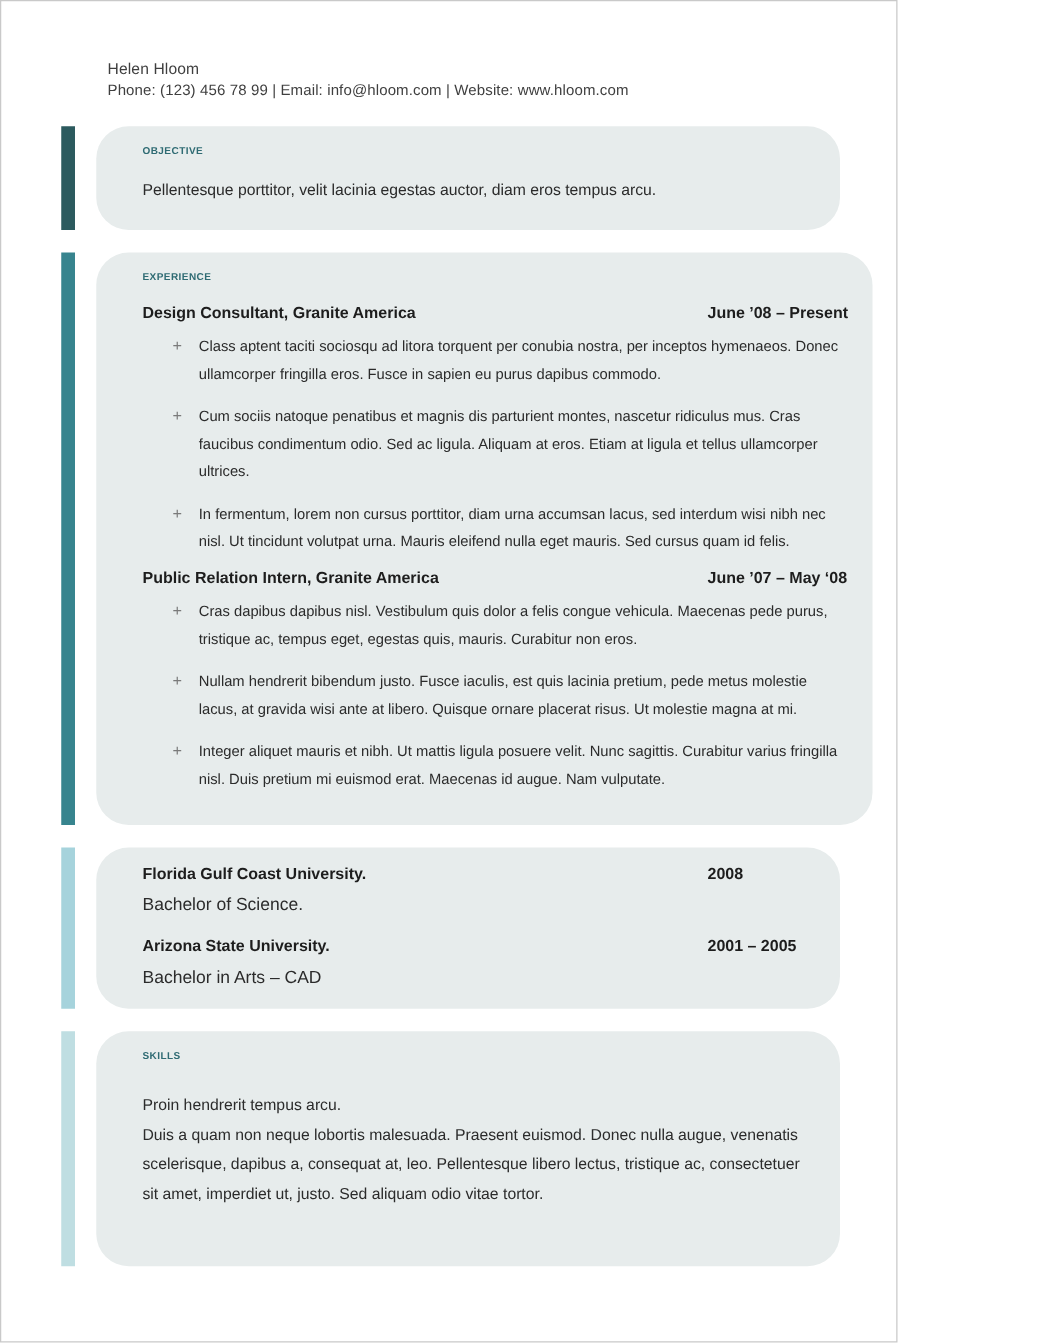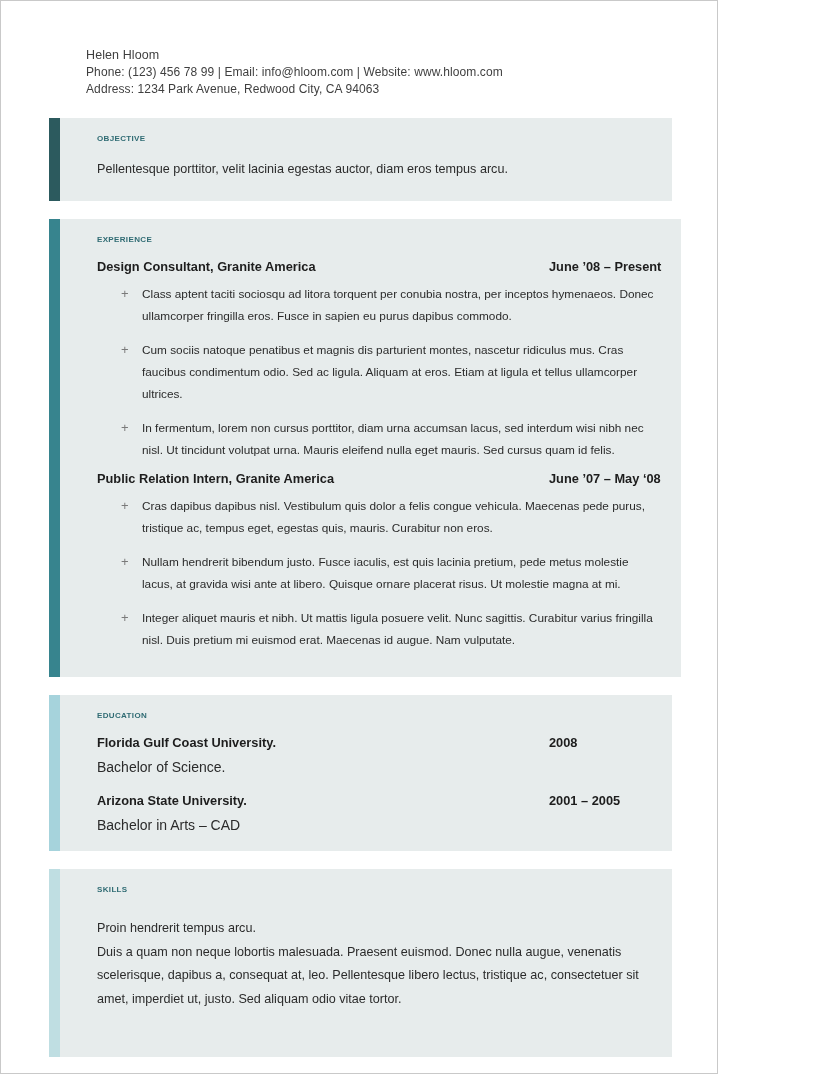--- a/index.html
+++ b/index.html
@@ -51,23 +51,24 @@
     display: flex;
     align-items: stretch;
   }
   .accent-bar {
     width: 11px;
     flex: 0 0 11px;
   }
   .section-body {
     flex: 1 1 auto;
     background: #e7ecec;
-    margin-left: 0;
+    margin-left: 17px;
     padding: 13px 20px 16px 37px;
     box-sizing: border-box;
+    border-radius: 26px;
   }
 
   .section-title {
     font-size: 11.5px;
     font-variant: small-caps;
     text-transform: lowercase;
     letter-spacing: .35px;
     font-weight: 600;
     color: #2f6b73;
     margin: 0 0 14px 0;
@@ -184,21 +185,20 @@
   .gap-med   { height: 20px; }
 </style>
 </head>
 <body>
 
 <div class="page">
 
   <div class="header">
     <div class="name">Helen Hloom</div>
     <div class="contact-line">Phone: (123) 456 78 99  |  Email: info@hloom.com  |  Website: www.hloom.com</div>
-    <div class="contact-line">Address: 1234 Park Avenue, Redwood City, CA 94063</div>
   </div>
 
   <div class="gap-med"></div>
 
   <div class="section" id="section-objective">
     <div class="accent-bar" style="background:#2c5a5e"></div>
     <div class="section-body">
       <div class="section-title">Objective</div>
       <p class="body-text">Pellentesque porttitor, velit lacinia egestas auctor, diam eros tempus arcu.</p>
     </div>
@@ -254,21 +254,20 @@
       </div>
 
     </div>
   </div>
 
   <div class="gap-small"></div>
 
   <div class="section" id="section-education">
     <div class="accent-bar" style="background:#a6d3dc"></div>
     <div class="section-body">
-      <div class="section-title">Education</div>
 
       <div class="edu-entry">
         <div class="edu-head">
           <span class="edu-school">Florida Gulf Coast University.</span>
           <span class="edu-date">2008</span>
         </div>
         <div class="edu-degree">Bachelor of Science.</div>
       </div>
 
       <div class="edu-entry">

